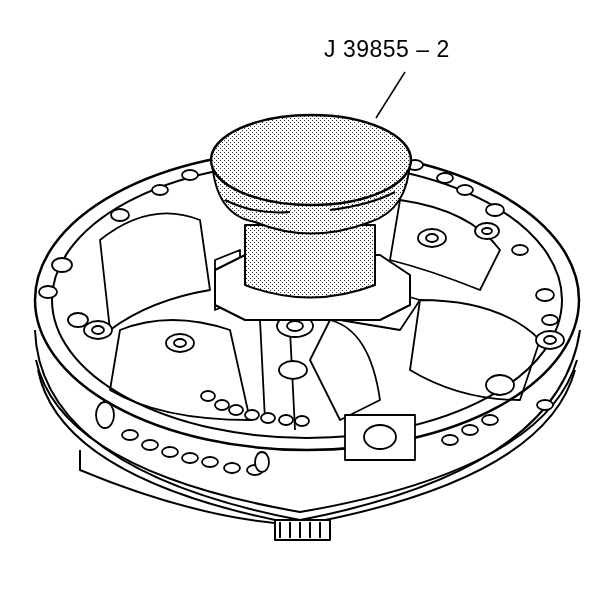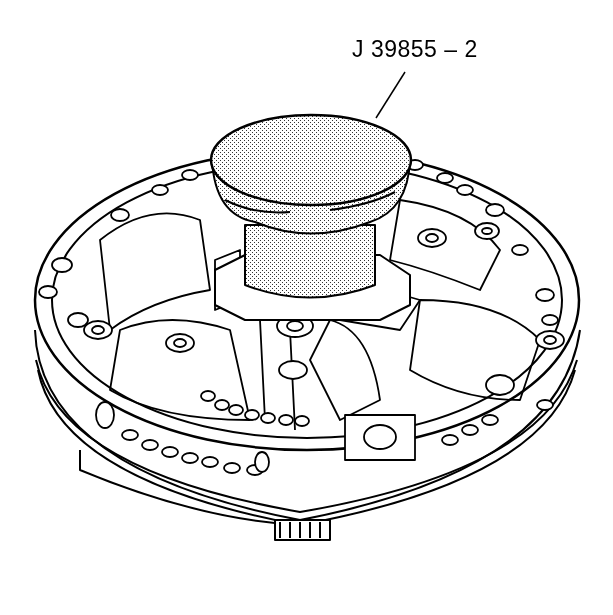--- a/index.html
+++ b/index.html
@@ -1,17 +1,17 @@
 <!DOCTYPE html>
 <html><head>
 <meta charset="utf-8">
 <style>
   html, body { margin: 0; padding: 0; background: #ffffff; }
   body { width: 613px; height: 615px; position: relative; overflow: hidden; font-family: "Liberation Sans", sans-serif; }
-  .label { position: absolute; left: 352px; top: 36px; font-size: 23px; color: #000; letter-spacing: 0.5px; white-space: nowrap; }
+  .label { position: absolute; left: 324px; top: 36px; font-size: 23px; color: #000; letter-spacing: 0.5px; white-space: nowrap; }
   svg { position: absolute; left: 0; top: 0; }
 </style>
 </head>
 <body>
 
 <div class="label">J 39855 – 2</div>
 
 <svg width="613" height="615" viewBox="0 0 613 615">
   <defs>
     <pattern id="stip" width="4" height="4" patternUnits="userSpaceOnUse">

